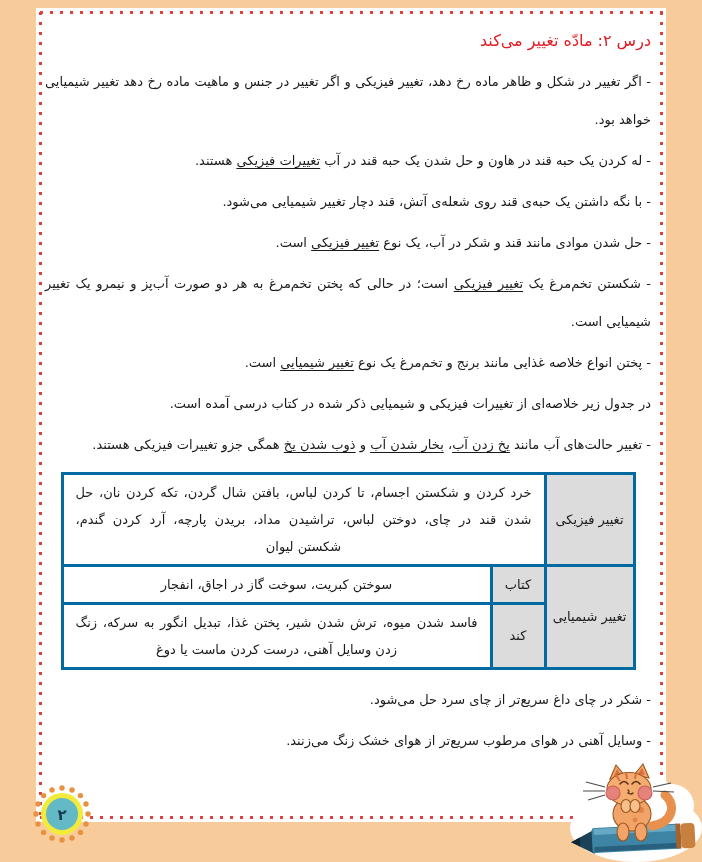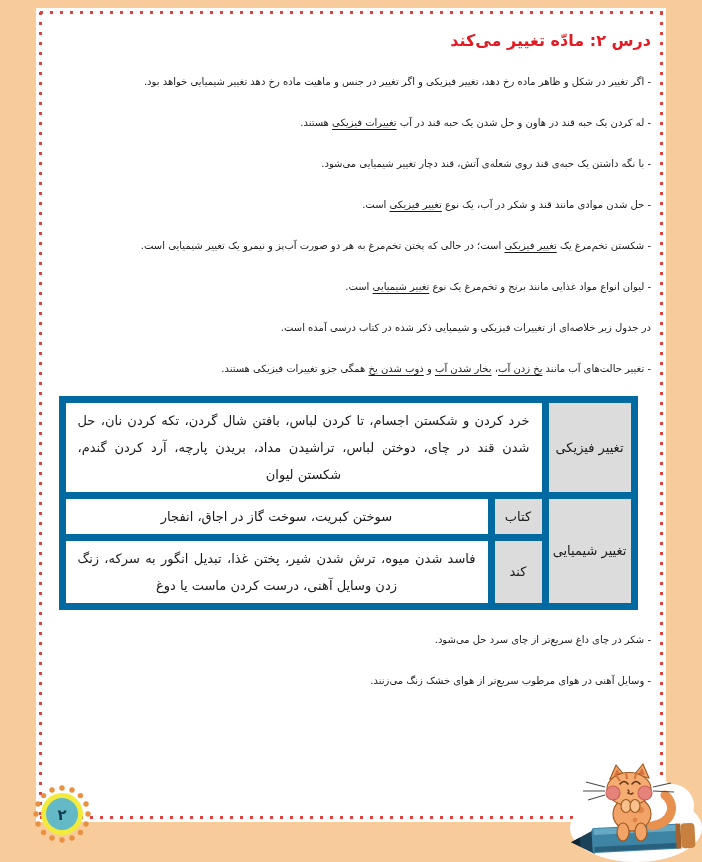--- a/index.html
+++ b/index.html
@@ -14,26 +14,26 @@
      background-size:10px 7px;background-repeat:repeat-x}
   .d-bottom{bottom:1px;left:2px;right:2px;height:7px;
      background-image:radial-gradient(circle at 3.5px 3.5px,#E0403C 1.4px,transparent 1.9px);
      background-size:10px 7px;background-repeat:repeat-x}
   .d-left{left:1px;top:2px;bottom:2px;width:7px;
      background-image:radial-gradient(circle at 3.5px 3.5px,#E0403C 1.4px,transparent 1.9px);
      background-size:7px 10px;background-repeat:repeat-y}
   .d-right{right:1px;top:2px;bottom:2px;width:7px;
      background-image:radial-gradient(circle at 3.5px 3.5px,#E0403C 1.4px,transparent 1.9px);
      background-size:7px 10px;background-repeat:repeat-y}
-  .title{margin:8px 0 9px;font-size:16px;line-height:26px;font-weight:bold;color:#E31B23;text-align:right}
-  .para{margin:0 0 3px;font-size:10px;line-height:38px;text-align:justify}
+  .title{margin:8px 0 9px;font-size:16px;line-height:26px;font-weight:normal;color:#E31B23;text-align:right}
+  .para{margin:0 0 3px;font-size:13px;line-height:38px;text-align:justify}
   .para .u{text-decoration:underline;text-underline-offset:3px}
   table.summary{width:572px;margin:8px auto 0;border-collapse:collapse;table-layout:fixed;
      font-size:13px;border:2px solid #2b2b2b}
-  table.summary td{border:7px solid #0369a1}
+  table.summary td{border:3px solid #0369a1}
   table.summary tr+tr td{border-top-width:2px}
   .cell-lbl,.cell-rate{background:#DCDCDC;text-align:center;vertical-align:middle;line-height:22px;padding:2px}
   .cell-content{background:#fff;padding:4px 12px;line-height:27px;text-align:justify;text-align-last:center;vertical-align:middle}
   .after-table{margin-top:11px}
   .badge{position:absolute;left:32px;top:784px;width:60px;height:60px;z-index:3}
   .cat{position:absolute;right:0;bottom:0;width:134px;height:100px;z-index:3}
 </style>
 </head>
 <body>
 
@@ -51,21 +51,21 @@
 
 
     <p class="para"><span>- له کردن یک حبه قند در هاون و حل شدن یک حبه قند در آب </span><span class="u">تغییرات فیزیکی</span><span> هستند.</span></p>
 
     <p class="para"><span>- با نگه داشتن یک حبه‌ی قند روی شعله‌ی آتش، قند دچار تغییر شیمیایی می‌شود.</span></p>
 
     <p class="para"><span>- حل شدن موادی مانند قند و شکر در آب، یک نوع </span><span class="u">تغییر فیزیکی</span><span> است.</span></p>
 
     <p class="para"><span>- شکستن تخم‌مرغ یک </span><span class="u">تغییر فیزیکی</span><span> است؛ در حالی که پختن تخم‌مرغ به هر دو صورت آب‌پز و نیمرو یک تغییر شیمیایی است.</span></p>
 
-    <p class="para"><span>- لیوان انواع مواد غذایی مانند برنج و تخم‌مرغ یک نوع </span><span class="u">تغییر شیمیایی</span><span> است.</span></p>
+    <p class="para"><span>- پختن انواع خلاصه غذایی مانند برنج و تخم‌مرغ یک نوع </span><span class="u">تغییر شیمیایی</span><span> است.</span></p>
 
     <p class="para"><span>در جدول زیر خلاصه‌ای از تغییرات فیزیکی و شیمیایی ذکر شده در کتاب درسی آمده است.</span></p>
 
     <p class="para"><span>- تغییر حالت‌های آب مانند </span><span class="u">یخ زدن آب</span><span>، </span><span class="u">بخار شدن آب</span><span> و </span><span class="u">ذوب شدن یخ</span><span> همگی جزو تغییرات فیزیکی هستند.</span></p>
 
     <table class="summary">
       <colgroup>
           <col style="width:89px">
           <col style="width:54px">
           <col style="width:429px">

